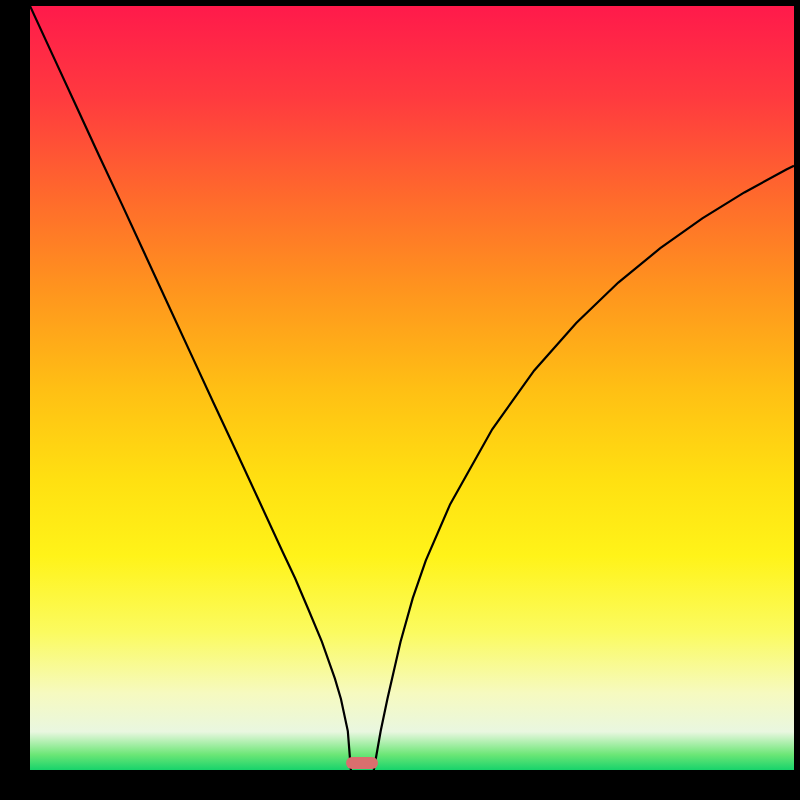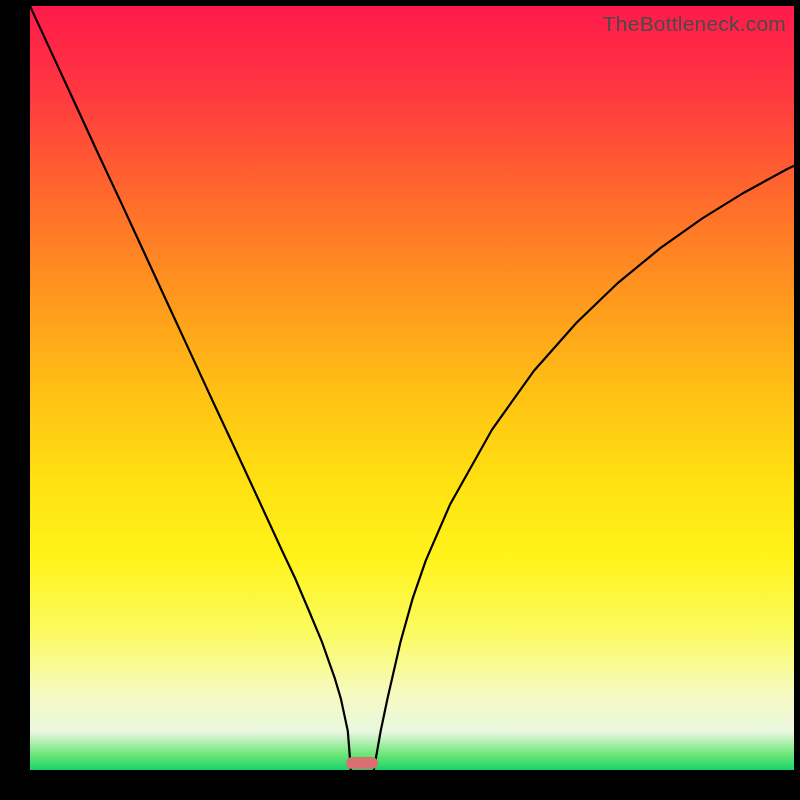--- a/index.html
+++ b/index.html
@@ -56,21 +56,20 @@
   .marker {
     position: absolute;
     background: #d96f6e;
     border-radius: 6px;
   }
 </style>
 </head>
 <body>
 <div class="wrap">
   <div class="plot">
-    <div class="watermark">TheBottleneck.com</div>
 
     <svg class="curves" viewBox="0 0 764 764" preserveAspectRatio="none">
       <path id="curve-left" fill="none" stroke="#000" stroke-width="2.2" d="M0.00 0.00 L22.92 49.66 L45.84 99.32 L68.76 148.98 L91.68 197.88 L114.60 247.54 L137.52 297.20 L160.44 346.86 L183.36 396.52 L206.28 445.41 L229.20 495.07 L252.12 544.73 L265.11 572.24 L278.10 602.80 L291.85 635.65 L304.84 672.32 L310.95 692.95 L317.82 725.04 L320.88 764.00"></path>
       <path id="curve-right" fill="none" stroke="#000" stroke-width="2.2" d="M343.80 764.00 L350.68 725.04 L357.55 692.18 L370.54 635.65 L382.76 592.10 L395.75 554.66 L420.20 498.13 L462.22 423.26 L504.24 364.43 L546.26 317.06 L588.28 276.57 L630.30 242.19 L672.32 212.39 L714.34 186.42 L756.36 163.50 L764.00 159.68"></path>
     </svg>
 
     <div id="marker" class="marker" style="left: 316.296px; top: 751.012px; width: 32.088px; height: 12.224px;"></div>
   </div>
 </div>
 

